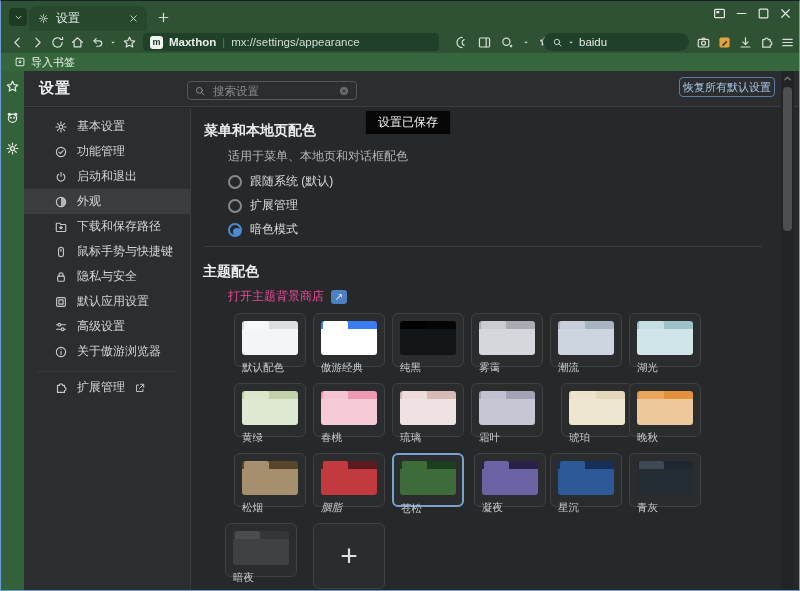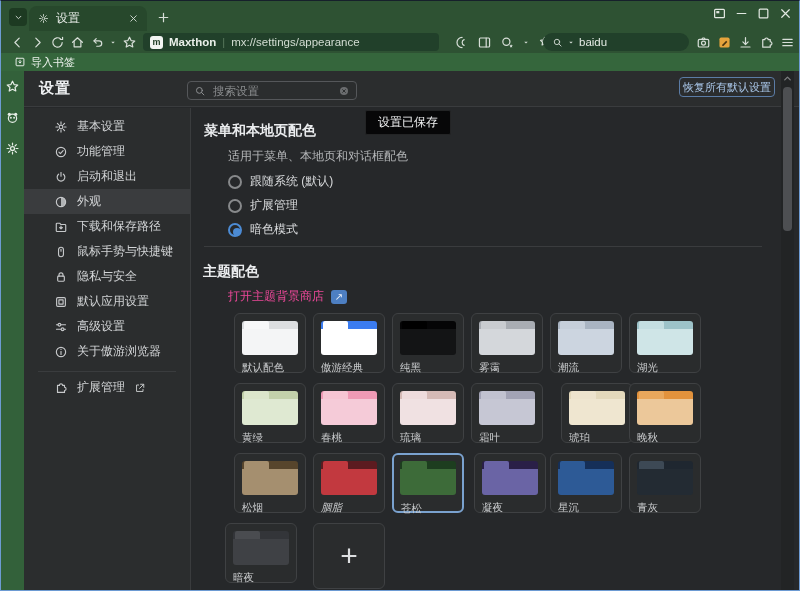--- a/index.html
+++ b/index.html
@@ -82,21 +82,21 @@
   .radio{width:14px;height:14px;border-radius:50%;border:2px solid #87898b;position:relative;}
   .radio.on{border-color:#4c8bd4;}
   .radio.on::after{content:"";position:absolute;left:3px;top:3px;width:8px;height:8px;border-radius:50%;background:#4c8bd4;}
   .radio-lbl{font-size:12px;color:#d8dadc;}
   .hdiv{position:absolute;height:1px;background:#3a3c3e;}
   .store-row{position:absolute;display:flex;align-items:center;gap:7px;}
   .store-lbl{font-size:12px;color:#ec4899;}
   .store-ico{width:16px;height:14px;border-radius:3px;background:#4d7fc2;color:#eef3fa;font-size:10px;
        display:flex;align-items:center;justify-content:center;cursor:pointer;}
 
-  .theme-card{position:absolute;width:72px;height:60px;background:#2a2c2d;border:1px solid #3f4143;
+  .theme-card{position:absolute;width:72px;height:54px;background:#2a2c2d;border:1px solid #3f4143;
        border-radius:6px;cursor:pointer;}
   .theme-card.sel{border:2px solid #7aa2cf;text-align:center;}
   .swatch{position:absolute;left:7px;top:7px;width:56px;height:34px;border-radius:3px;overflow:hidden;}
   .theme-card.sel .swatch{left:6px;top:6px;}
   .sw-bar{position:absolute;left:0;top:0;width:100%;height:8px;}
   .sw-tab{position:absolute;left:2px;top:0;width:44%;height:8px;border-radius:2px 2px 0 0;}
   .sw-body{position:absolute;left:0;top:8px;width:100%;bottom:0;}
   .theme-lbl{position:absolute;left:7px;top:47px;font-size:10.5px;color:#c9cbcd;white-space:nowrap;}
   .plus-card{position:absolute;width:72px;height:66px;background:#2a2c2d;border:1px solid #3f4143;
        border-radius:6px;display:flex;align-items:center;justify-content:center;cursor:pointer;

